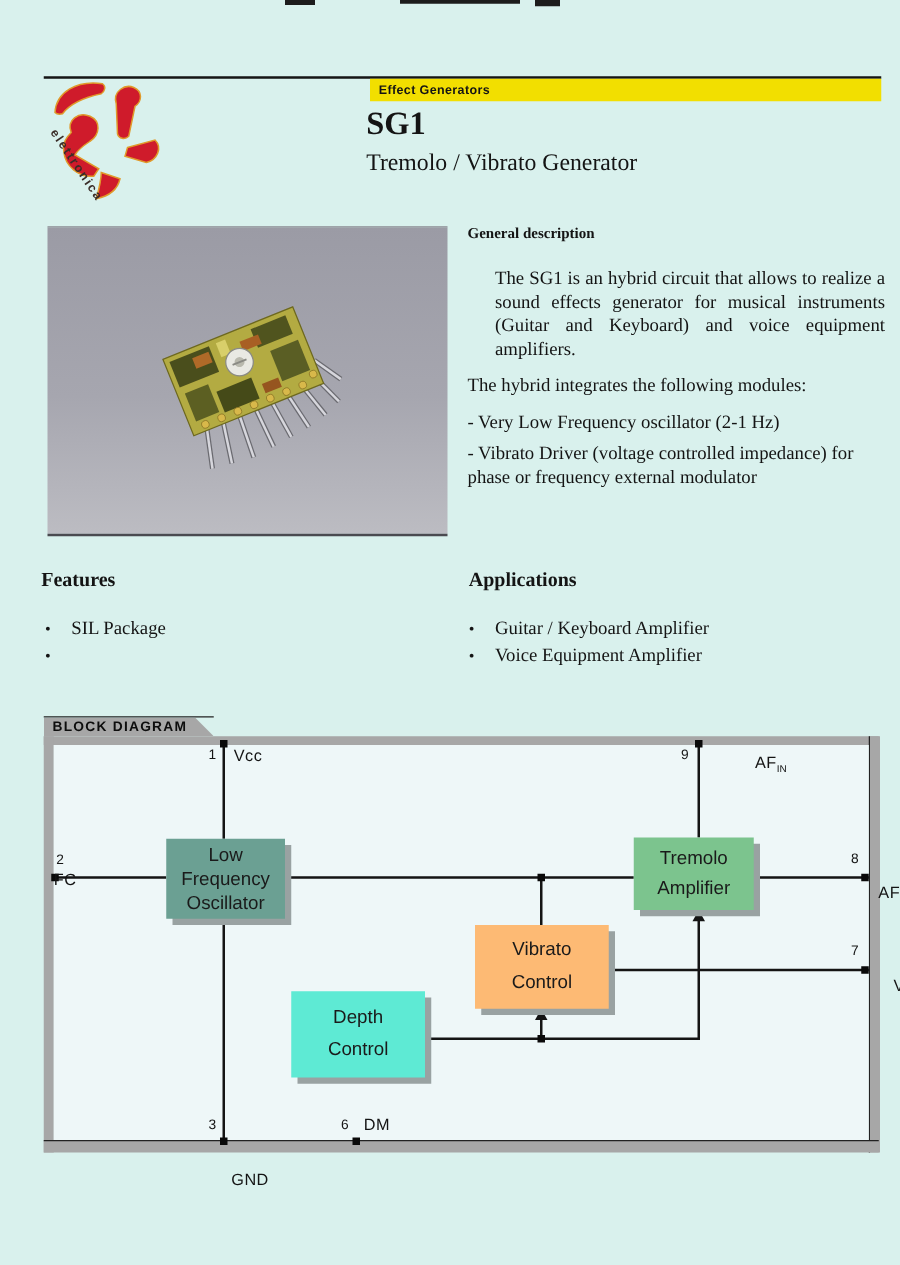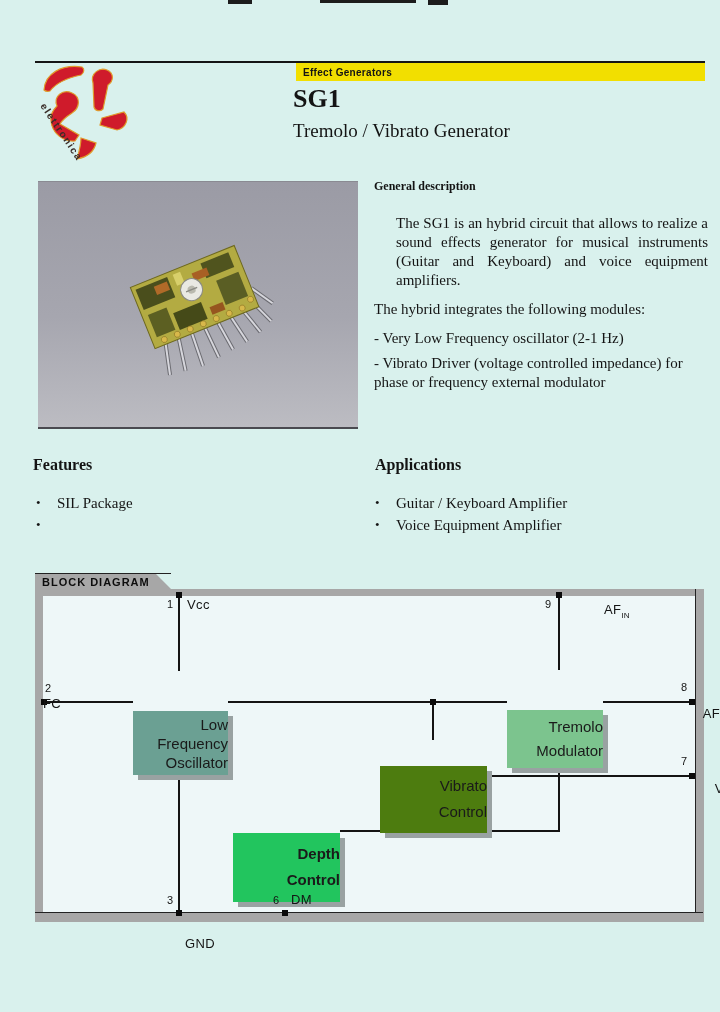--- a/index.html
+++ b/index.html
@@ -54,28 +54,27 @@
   }
   .tab span{font-size:11px;font-weight:bold;letter-spacing:1px;padding-left:7px;color:#0d0d0d;}
   .bar{background:#a7a7a7;}
   .bar-top{left:0;top:16px;width:668px;height:7px;}
   .bar-left{left:0;top:16px;width:8px;height:333px;}
   .bar-right{left:660px;top:16px;width:8px;height:333px;border-left:1px solid #222;}
   .bar-bottom{left:0;top:339px;width:668px;height:10px;border-top:1px solid #222;box-sizing:border-box;}
   .inner{left:8px;top:23px;width:652px;height:316px;background:#eef7f8;}
 
   .block{
-    text-align:right;color:#1a1a1a;font-size:15px;
+    text-align:center;color:#1a1a1a;font-size:15px;
     box-shadow:5px 5px 0 #99a2a2;
-    margin-top:40px;
   }
   .blk-lfo{left:98px;top:98px;width:95px;height:64px;background:#6ba093;line-height:19px;padding-top:4px;box-sizing:border-box;}
   .blk-tm {left:472px;top:97px;width:96px;height:58px;background:#7cc48e;line-height:24px;padding-top:5px;box-sizing:border-box;}
-  .blk-vd {left:345px;top:153px;width:107px;height:67px;background:#4d7c0f;line-height:26px;padding-top:7px;box-sizing:border-box;}
-  .blk-dc {left:198px;top:220px;width:107px;height:69px;background:#22c55e;line-height:26px;padding-top:8px;box-sizing:border-box;font-weight:bold;}
+  .blk-vd {left:345px;top:167px;width:107px;height:67px;background:#fdba74;line-height:26px;padding-top:7px;box-sizing:border-box;}
+  .blk-dc {left:198px;top:220px;width:107px;height:69px;background:#5eead4;line-height:26px;padding-top:8px;box-sizing:border-box;}
 
   .hline{height:2px;background:#141414;}
   .vline{width:2px;background:#141414;}
   .dot{width:6px;height:6px;background:#0a0a0a;}
   .arrow-up{
     width:0;height:0;
     border-left:5px solid transparent;border-right:5px solid transparent;
     border-bottom:9px solid #141414;
   }
   .pin-num{font-size:11px;}
@@ -231,21 +230,21 @@
   <div class="abs dot" style="left:395px;top:126px;"></div>
   <div class="abs dot" style="left:395px;top:255px;"></div>
 
   <div class="abs block blk-lfo">
     <div>Low</div>
     <div>Frequency</div>
     <div>Oscillator</div>
   </div>
   <div class="abs block blk-tm">
     <div>Tremolo</div>
-    <div>Modulator</div>
+    <div>Amplifier</div>
   </div>
   <div class="abs block blk-vd">
     <div>Vibrato</div>
     <div>Control</div>
   </div>
   <div class="abs block blk-dc">
     <div>Depth</div>
     <div>Control</div>
   </div>
 

